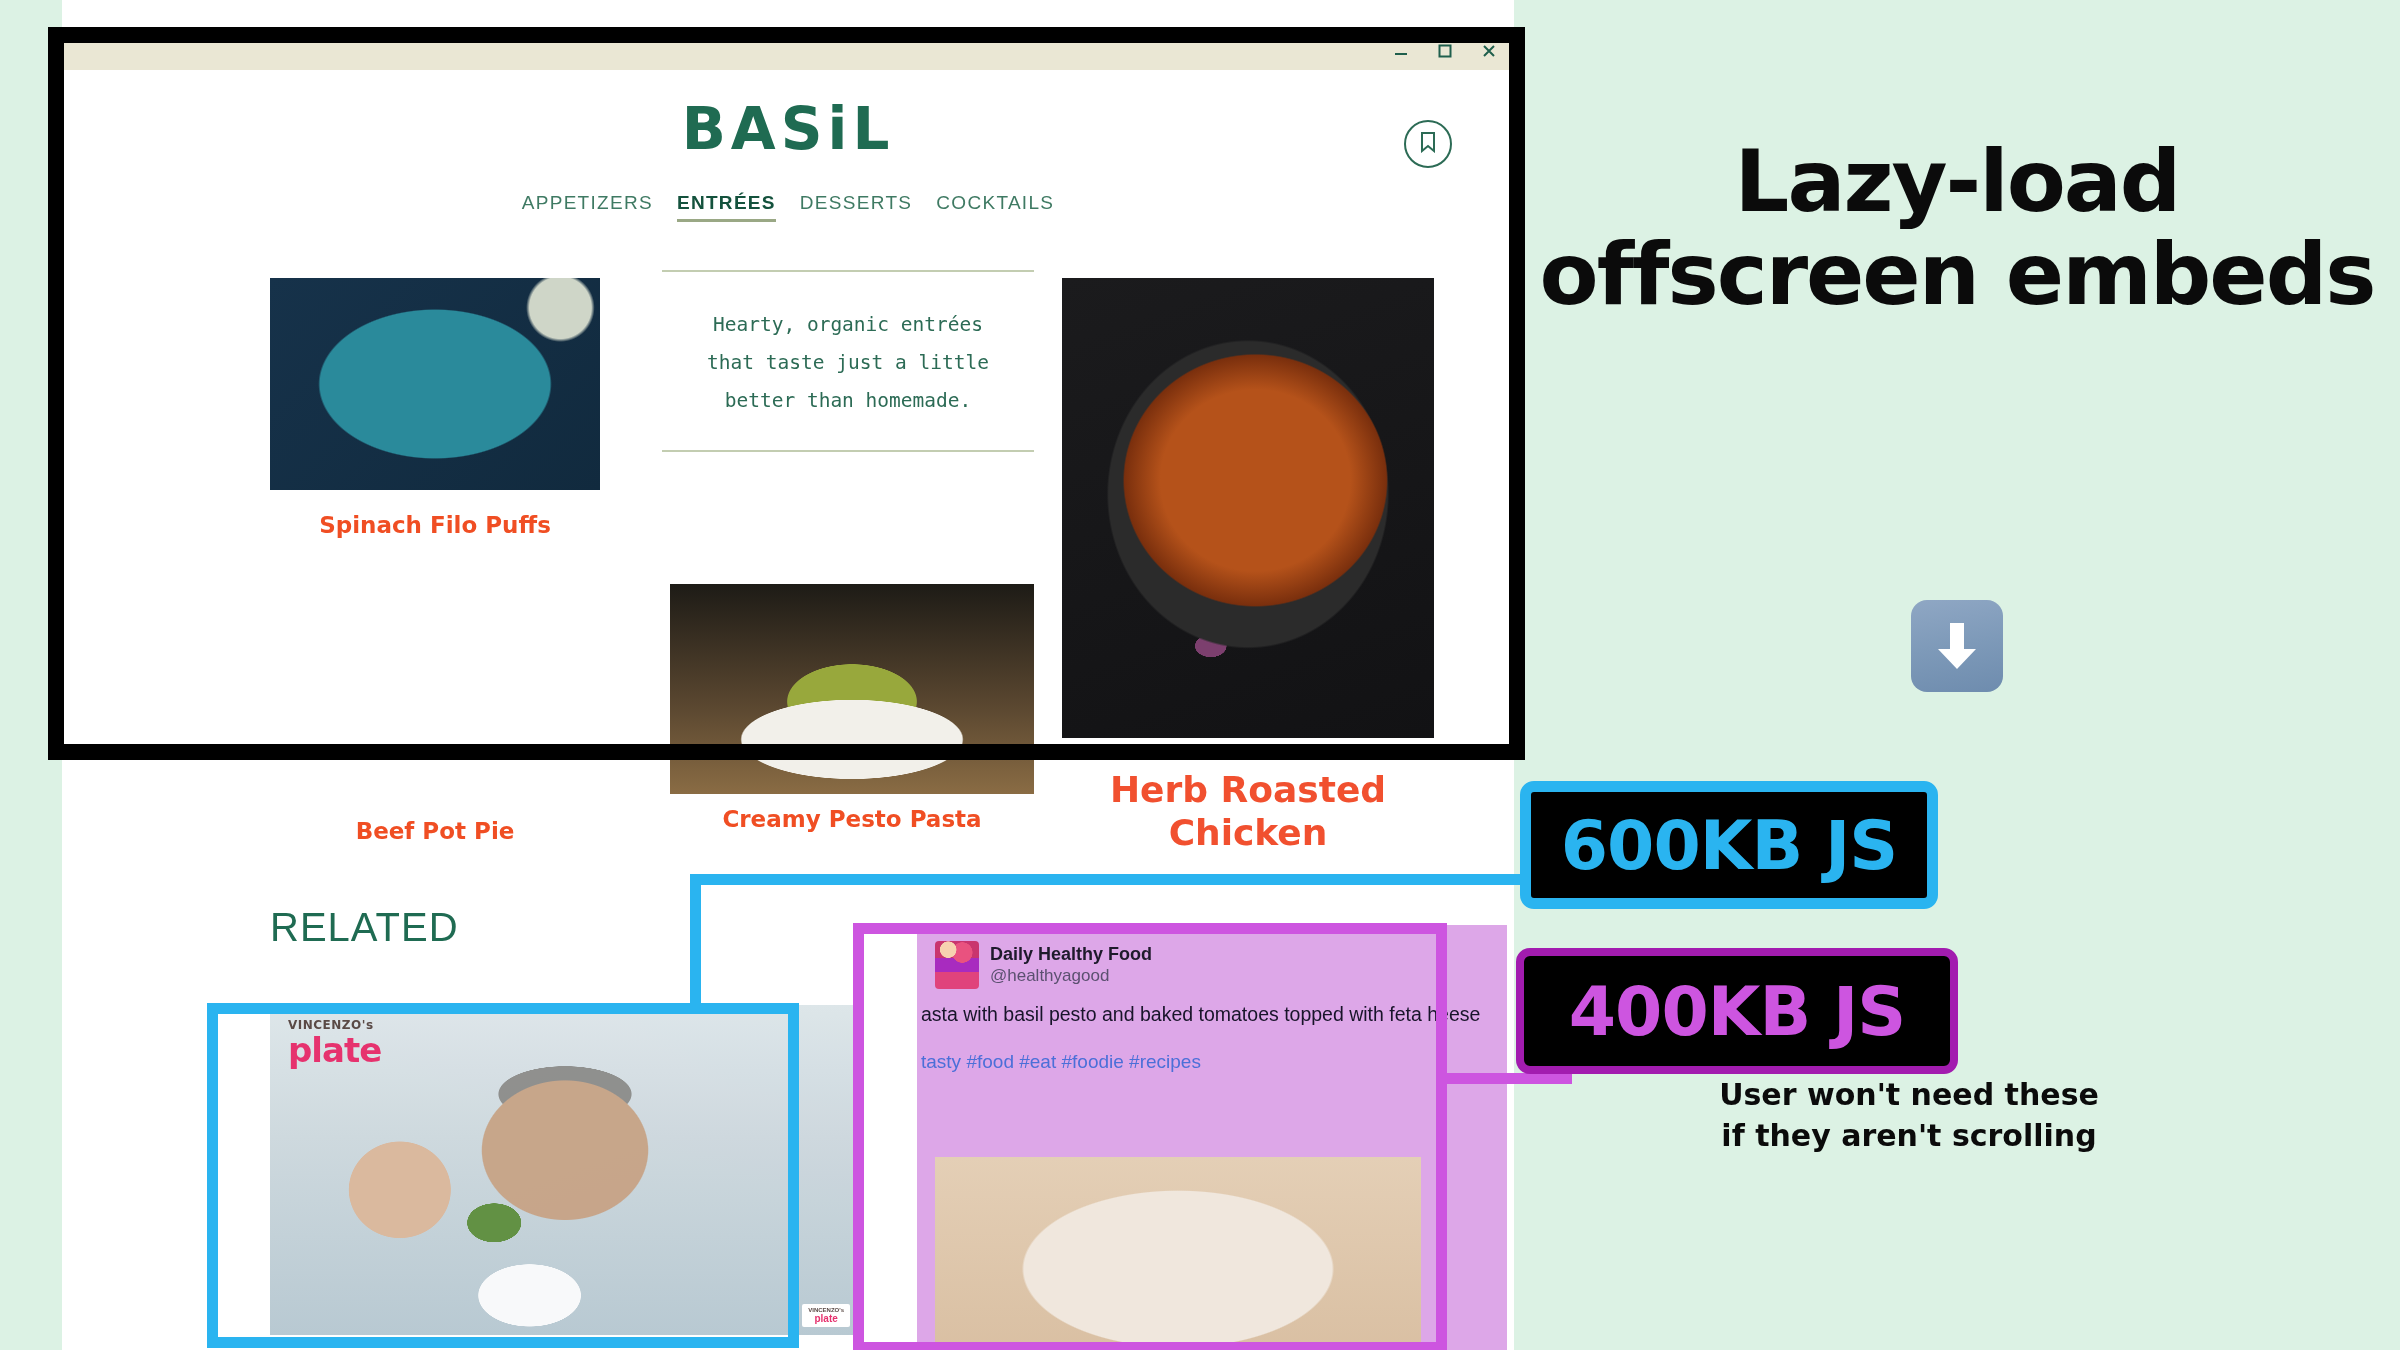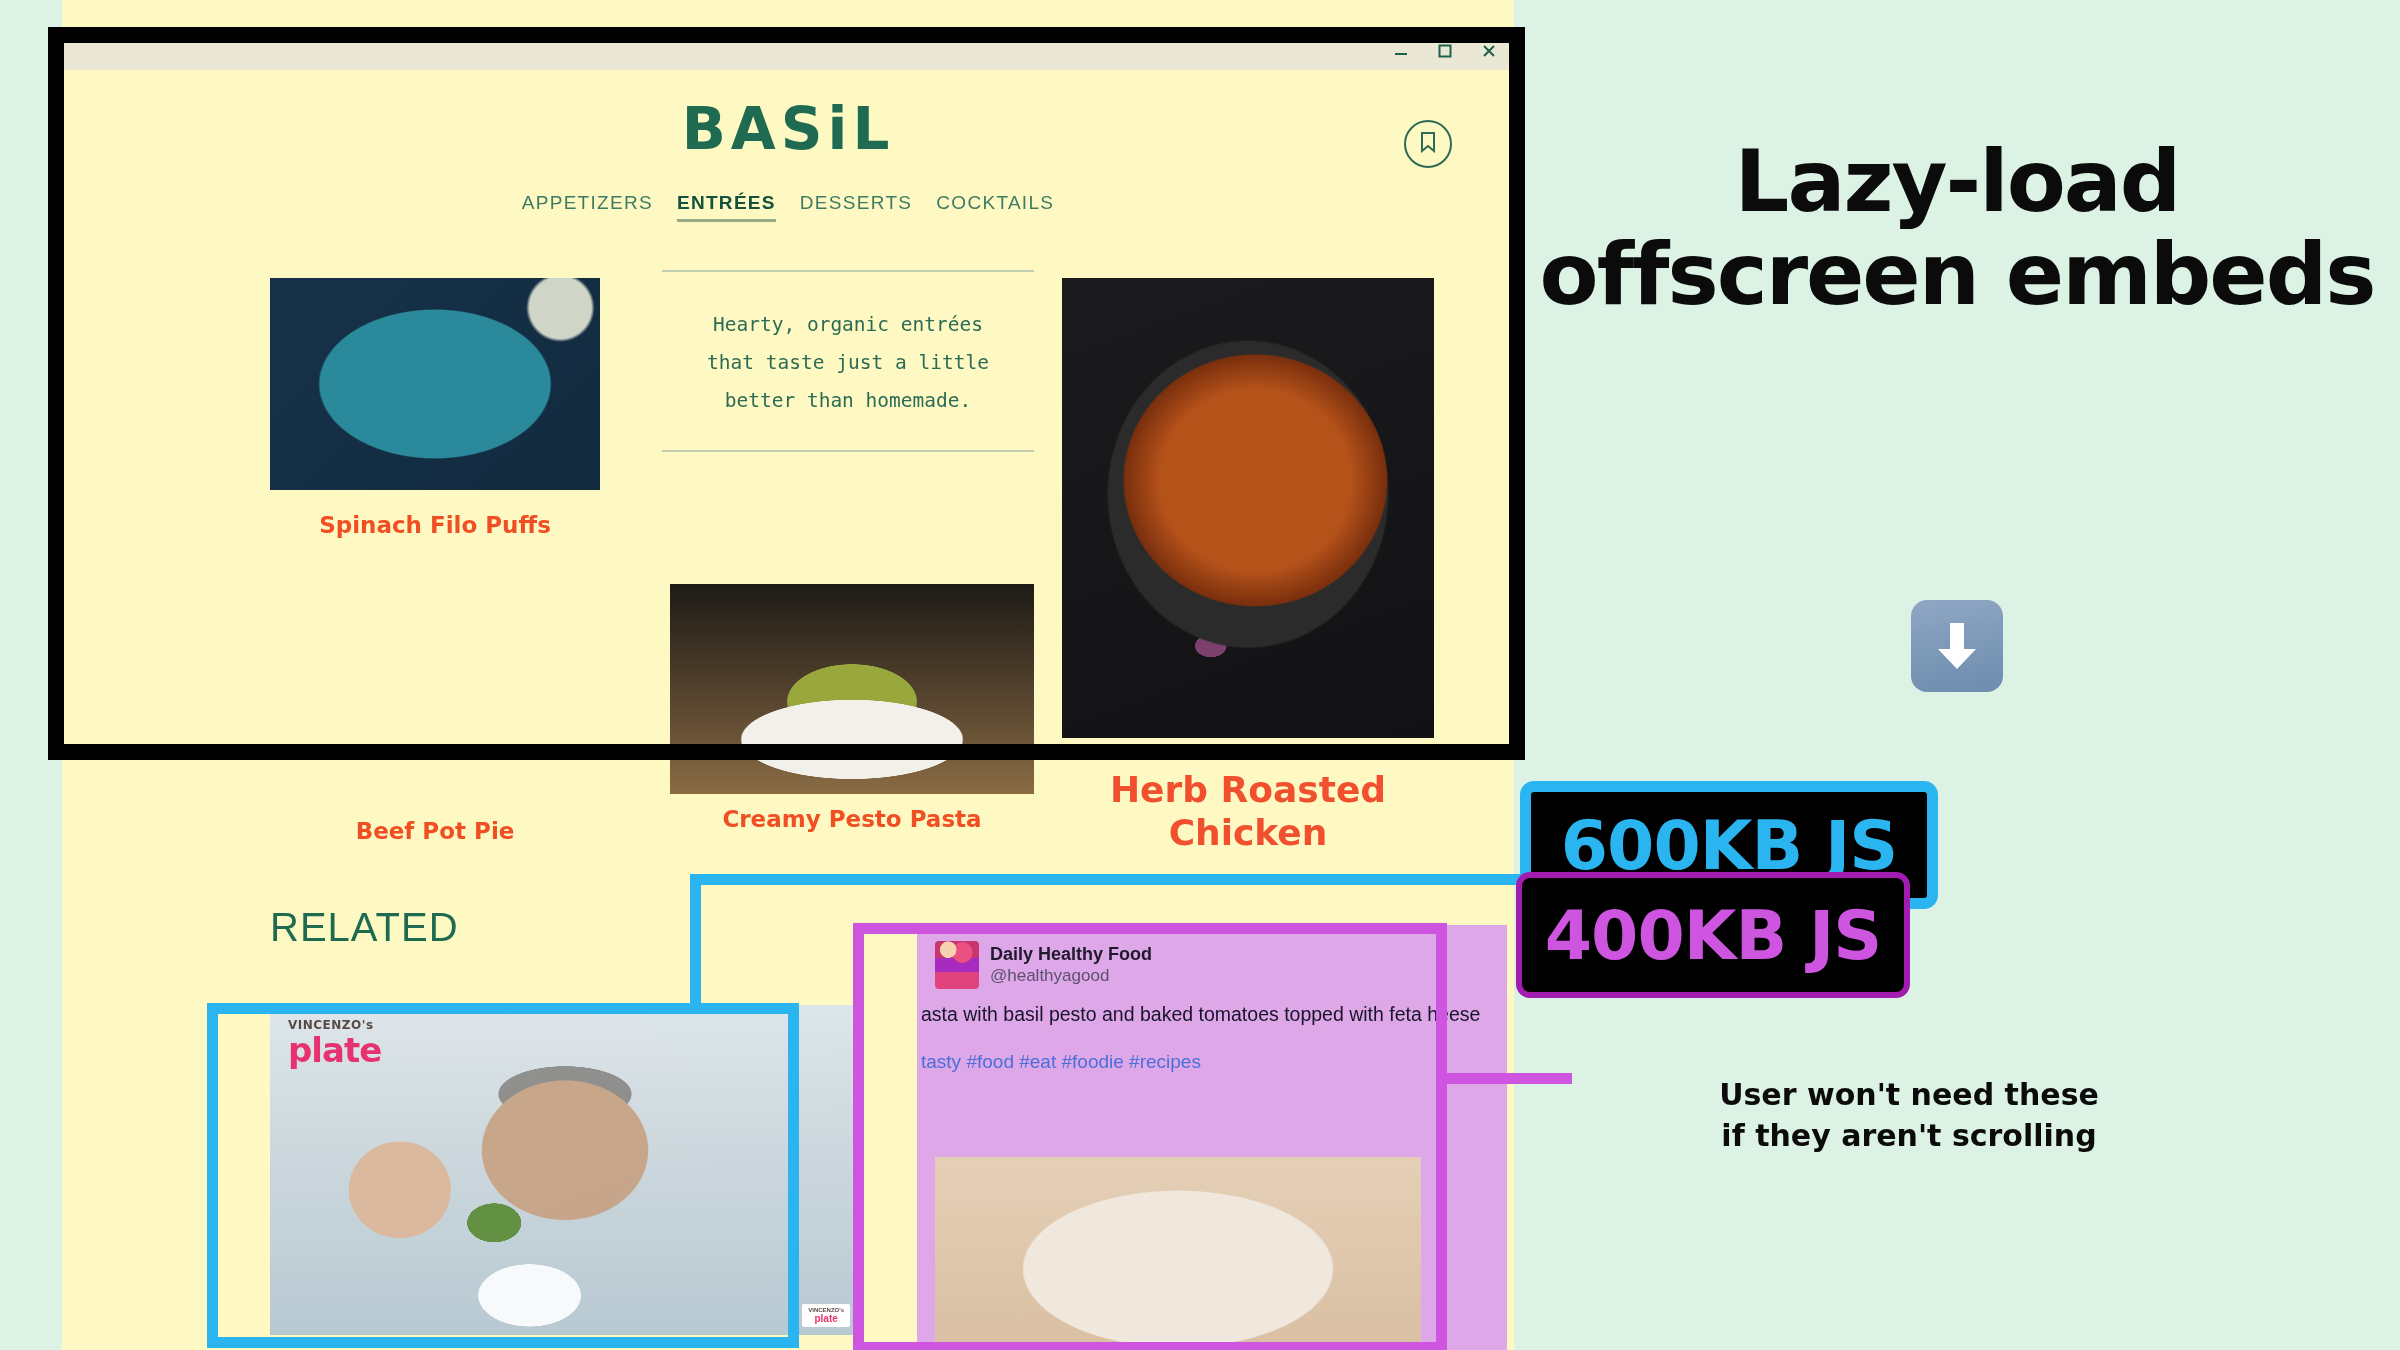--- a/index.html
+++ b/index.html
@@ -8,21 +8,21 @@
     background: #dcf2e4;
     font-family: "Liberation Sans", sans-serif;
     overflow: hidden;
     position: relative;
   }
 
   
   #page-surface {
     position: absolute;
     left: 62px; top: 0; width: 1452px; height: 1350px;
-    background: #fef9c3;
+    background: #ffffff;
     overflow: hidden;
   }
 
   .site-inner { position: absolute; left: 0; top: 0; width: 1452px; }
 
   
   .chrome-strip {
     position: absolute; left: 0; top: 28px; width: 1452px; height: 42px;
     background: #eae7d4;
   }
@@ -230,22 +230,22 @@
     background: #000;
     display: flex; align-items: center; justify-content: center;
     font-family: "DejaVu Sans", sans-serif;
     font-weight: 800; font-size: 68px; letter-spacing: -1px;
   }
   .badge-600 {
     left: 6px; top: 781px; width: 418px; height: 128px;
     border: 11px solid #2ab4f0; color: #2ab4f0;
   }
   .badge-400 {
-    left: 2px; top: 872px; width: 394px; height: 126px;
-    border: 6px solid #a21caf; color: #cd55e0;
+    left: 2px; top: 948px; width: 442px; height: 126px;
+    border: 8px solid #a21caf; color: #cd55e0;
   }
   .footnote {
     position: absolute; left: 0; top: 1075px; width: 790px;
     text-align: center;
     font-family: "DejaVu Sans", sans-serif;
     font-weight: 700; font-size: 30px; line-height: 1.35; color: #0b0b0b;
     white-space: pre-line;
   }
 </style>
 </head>

